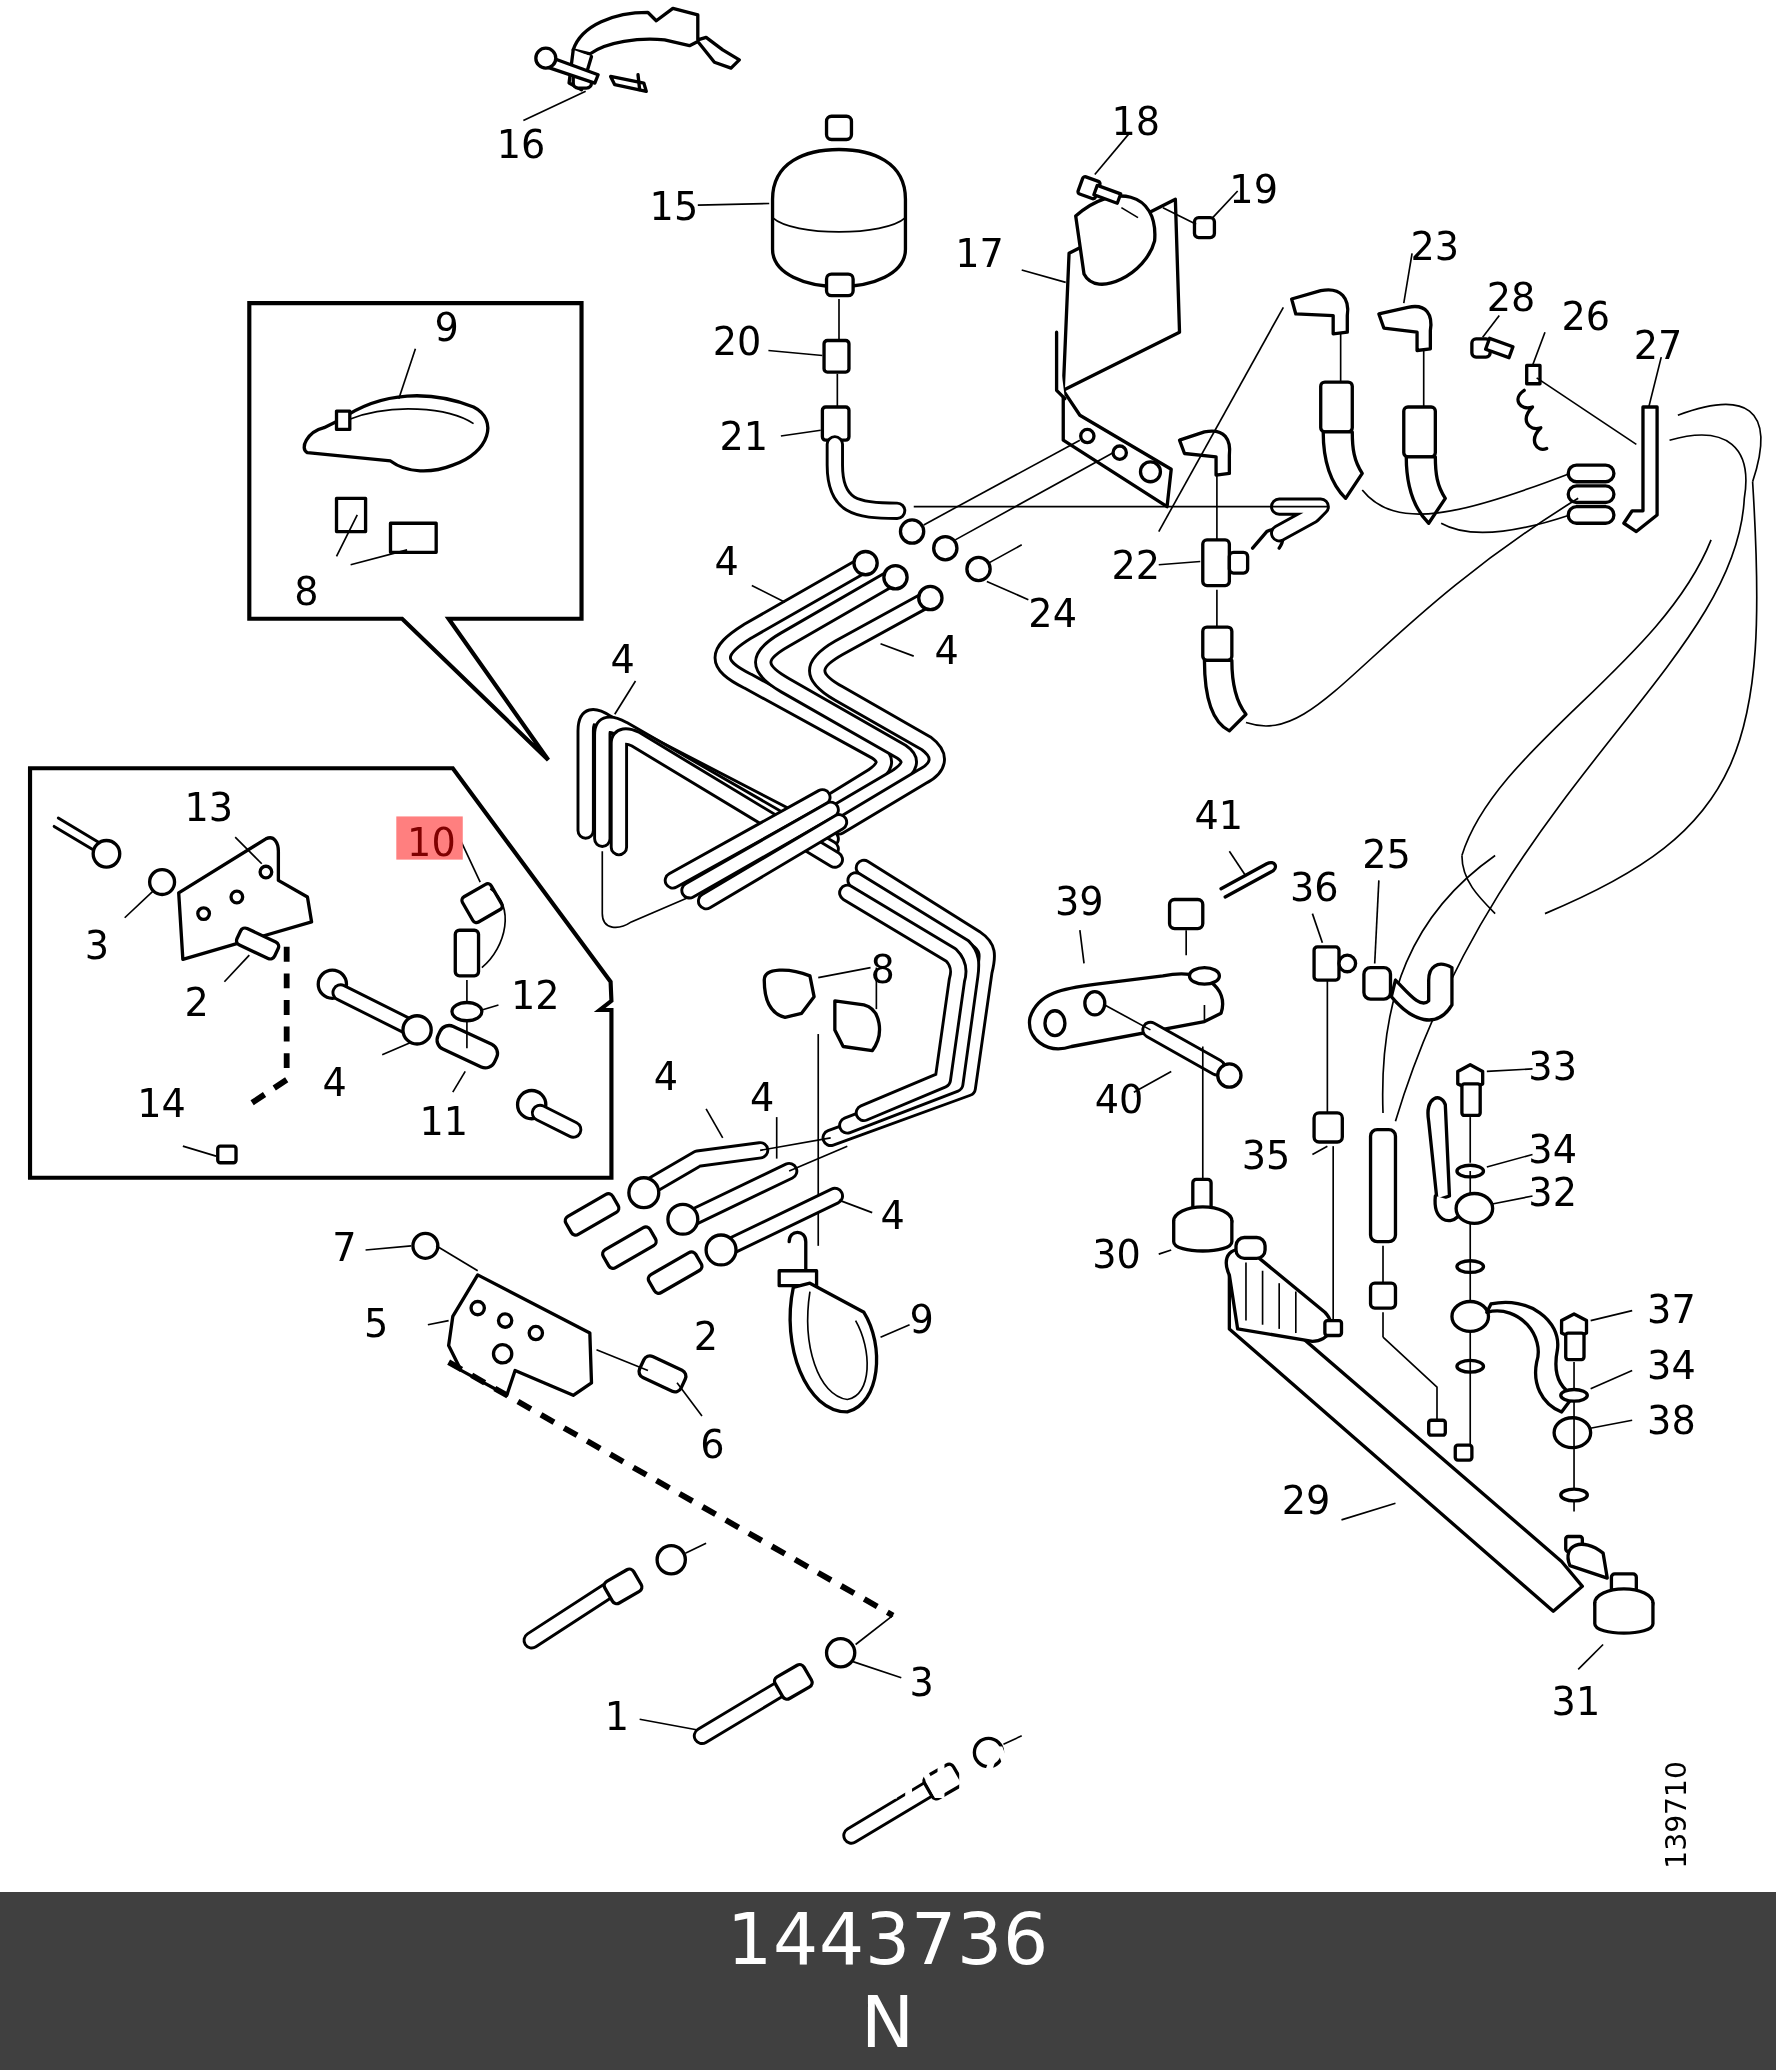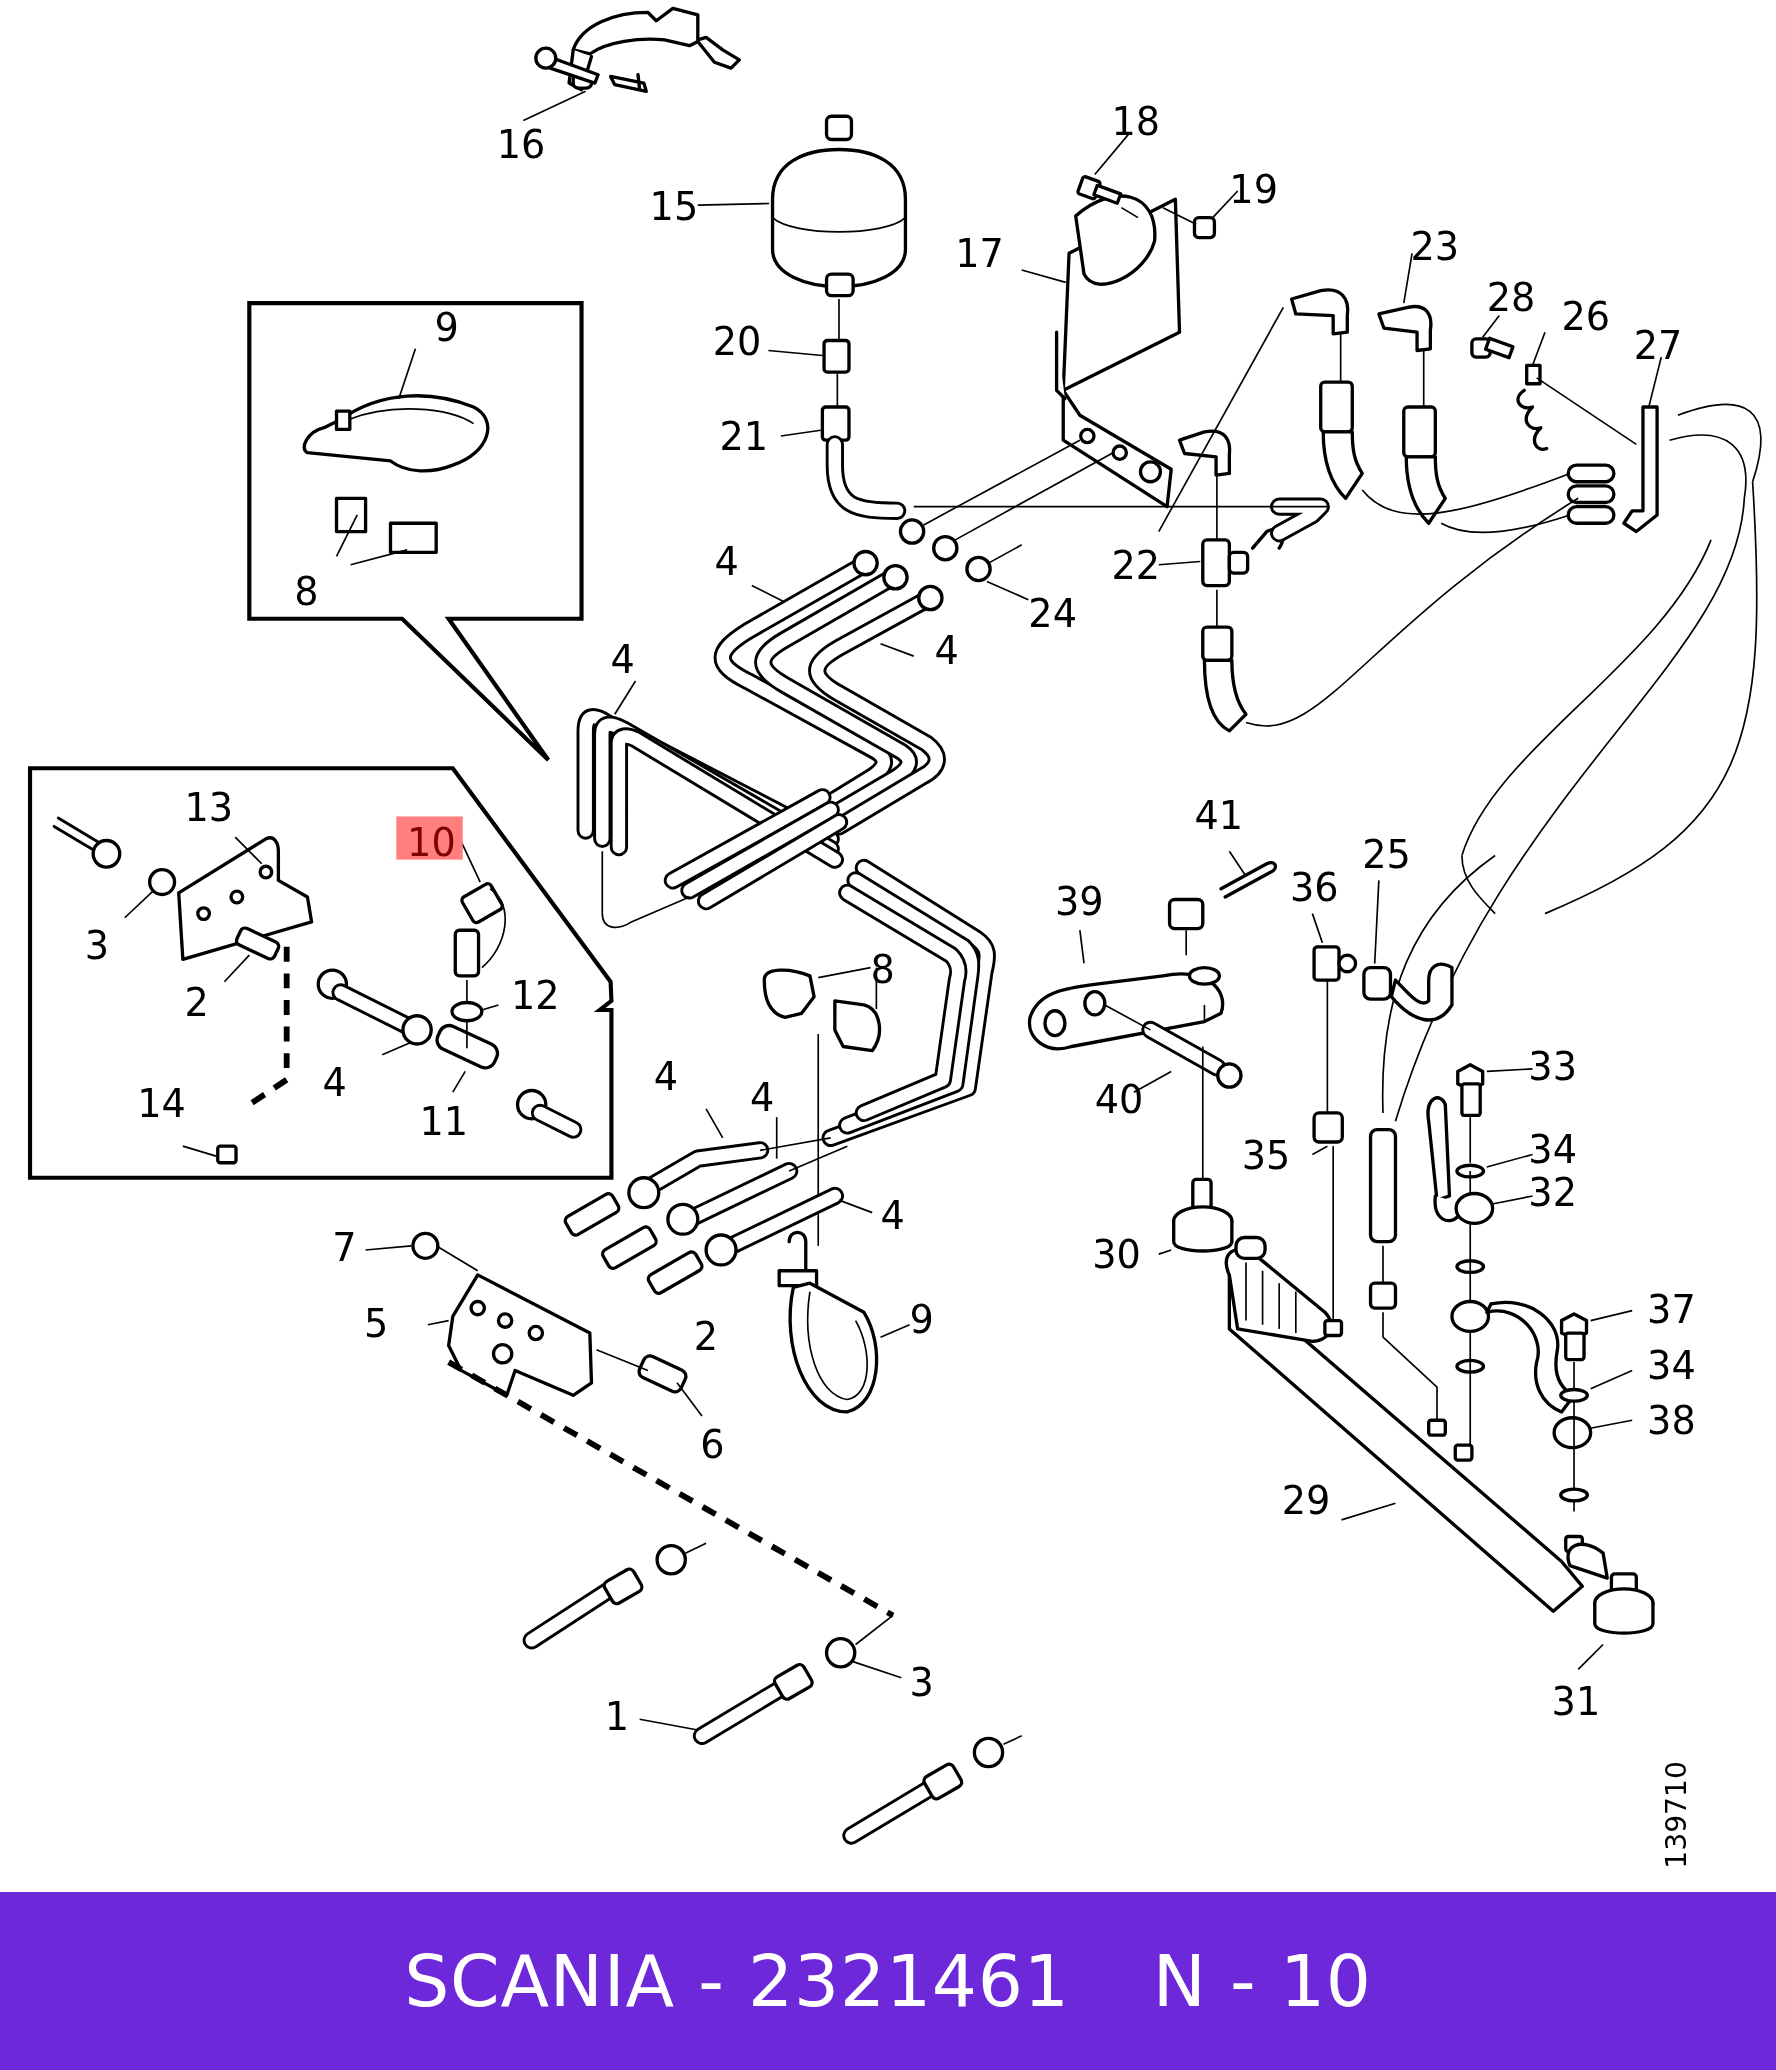--- a/index.html
+++ b/index.html
@@ -9,21 +9,21 @@
   #diagram .thin { fill: none; stroke: #000; stroke-width: 2; }
   #diagram .med { fill: none; stroke: #000; stroke-width: 3.5; stroke-linecap: round; }
   #diagram .pipe { fill: none; stroke: #000; stroke-width: 22; stroke-linecap: round; stroke-linejoin: round; }
   #diagram .pipe-in { fill: none; stroke: #fff; stroke-width: 15; stroke-linecap: round; stroke-linejoin: round; }
   #diagram .dash { fill: none; stroke: #000; stroke-width: 7; stroke-dasharray: 18 14; }
   #diagram .frame { fill: #fff; stroke: #000; stroke-width: 5; }
   #diagram .lbl { font-family: "DejaVu Sans", sans-serif; font-size: 46px; fill: #000; }
   #diagram .hl { fill: #ff7f7f; }
   #diagram .hl-text { fill: #7f0000; }
   #diagram .ref { font-family: "DejaVu Sans", sans-serif; font-size: 34px; fill: #000; }
-  #footer { position: absolute; left: 0; top: 1892px; width: 1776px; height: 178px; background: #6d28d9; display: flex; align-items: center; justify-content: center; }
+  #footer { position: absolute; left: 0; top: 1892px; width: 1776px; height: 178px; background: #404040; display: flex; align-items: center; justify-content: center; flex-direction: column; }
   #footer .ft { color: #ffffff; font-family: "DejaVu Sans", sans-serif; font-size: 71px; letter-spacing: 0.8px; white-space: pre; }
   #footer .gap { display: inline-block; width: 83px; }
 </style>
 </head>
 <body>
 
 <svg id="diagram" viewBox="0 0 2138 2278" xmlns="http://www.w3.org/2000/svg">
 
   <g>
     <path class="part" d="M690,60 C700,30 740,15 780,15 L790,25 L810,10 L840,18 L840,48 L850,45 L870,60 L890,72 L880,82 L860,75 L840,50 L830,55 L800,48 C770,45 730,50 710,65 Z"></path>
@@ -477,19 +477,19 @@
     <text class="lbl" x="728" y="2083">1</text>
     <text class="lbl" x="1868" y="2065">31</text>
   </g>
 
   <text class="ref" transform="translate(2030 2250) rotate(-90)">139710</text>
 </svg>
 
 <div id="footer">
   <span class="ft">SCANIA</span>
     <span class="ft"> - </span>
-    <span class="ft">2321461</span>
+    <span class="ft">1443736</span>
     <span class="gap"></span>
     <span class="ft">N</span>
     <span class="ft"> - </span>
     <span class="ft">10</span>
 </div>
 
 
 </body></html>

